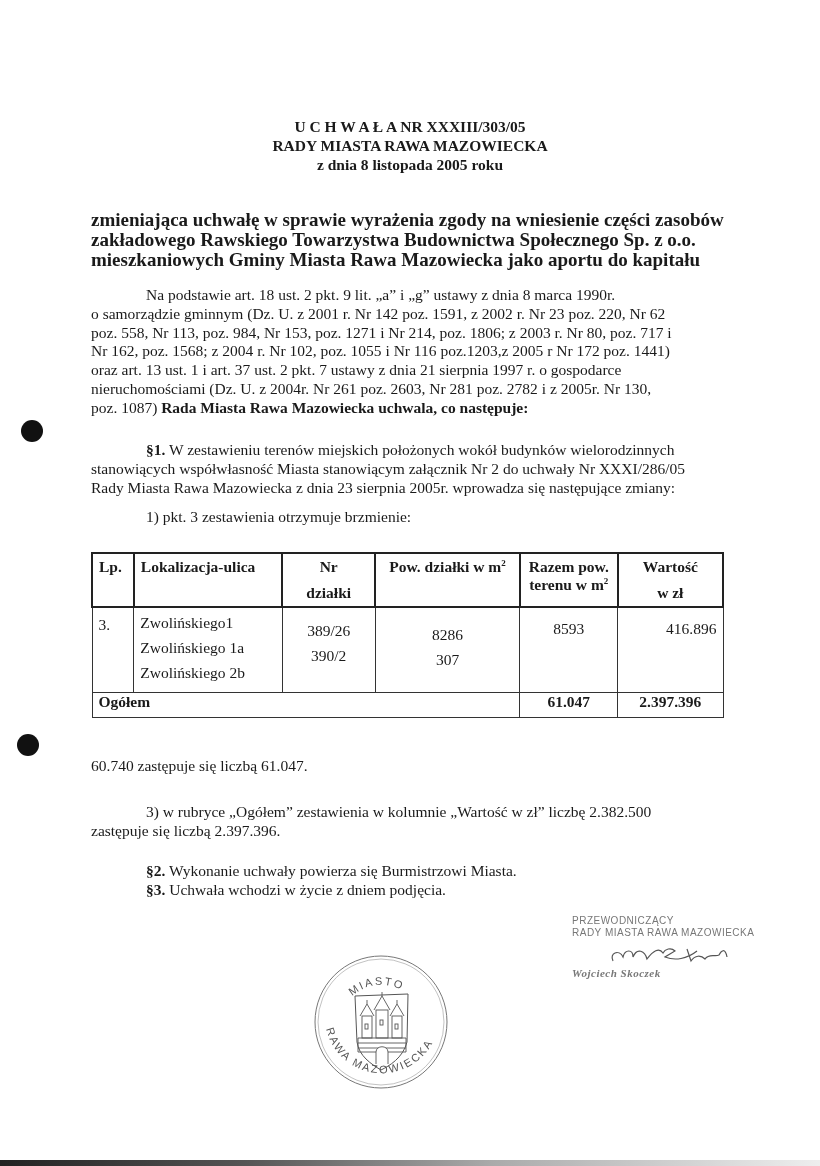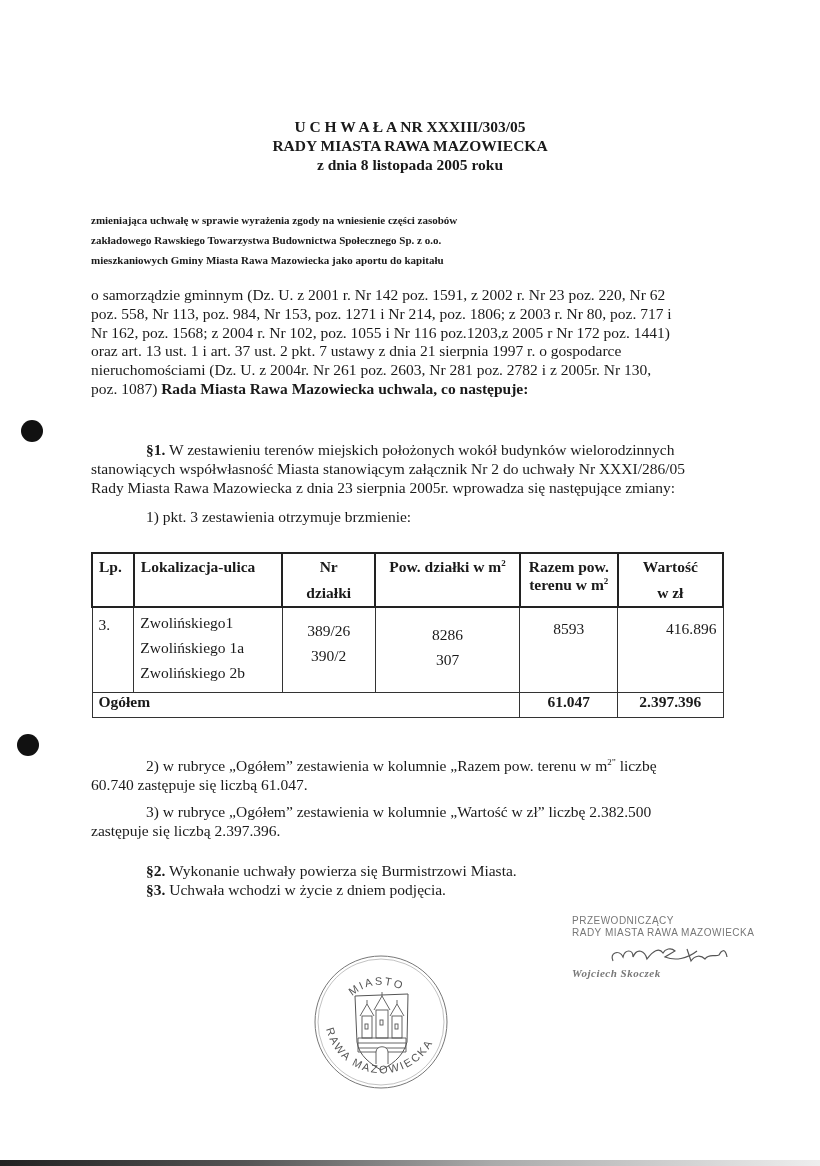--- a/index.html
+++ b/index.html
@@ -3,21 +3,21 @@
 <meta charset="utf-8">
 <style>
   html, body { margin: 0; padding: 0; }
   body {
     width: 820px; height: 1166px; background: #ffffff; position: relative; overflow: hidden;
     font-family: "Liberation Serif", "DejaVu Serif", serif; color: #1a1a1a;
   }
   .abs { position: absolute; }
   .punch { position: absolute; width: 22px; height: 22px; border-radius: 50%; background: #111; }
   .title { left: 0; width: 820px; text-align: center; font-weight: bold; font-size: 15.5px; line-height: 19px; }
-  .subject { left: 91px; width: 680px; font-weight: bold; font-size: 11px; line-height: 20px; }
+  .subject { left: 91px; width: 680px; font-weight: bold; font-size: 19px; line-height: 20px; }
   .para { left: 91px; width: 666px; font-size: 15.5px; line-height: 18.8px; }
   .para p { margin: 0; }
   .ind { text-indent: 55px; }
   b { font-weight: bold; }
   sup { font-size: 9px; vertical-align: 6px; line-height: 0; }
   table.tbl {
     position: absolute; left: 91px; top: 552px; width: 633px; border-collapse: collapse;
     font-size: 15.5px;
   }
   table.tbl td, table.tbl th { border: 1px solid #333; padding: 0 6px; vertical-align: top; }
@@ -44,20 +44,21 @@
   <div>z dnia  8 listopada  2005 roku</div>
 </div>
 
 <div class="abs subject" style="top:210px;">
   <div>zmieniająca uchwałę w sprawie wyrażenia zgody na wniesienie części zasobów</div>
   <div>zakładowego Rawskiego Towarzystwa Budownictwa Społecznego Sp. z o.o.</div>
   <div>mieszkaniowych Gminy Miasta Rawa Mazowiecka jako aportu do kapitału</div>
 </div>
 
 <div class="abs para" style="top:286px;">
+  <p class="ind">Na podstawie art. 18 ust. 2 pkt. 9 lit. „a” i „g” ustawy z dnia 8 marca 1990r.</p>
   <p>o samorządzie gminnym (Dz. U. z 2001 r. Nr 142 poz. 1591, z 2002 r. Nr 23 poz. 220, Nr 62</p>
   <p>poz. 558, Nr 113, poz. 984, Nr 153, poz. 1271 i Nr 214, poz. 1806; z 2003 r. Nr 80, poz. 717 i</p>
   <p>Nr 162, poz. 1568;  z 2004 r. Nr 102, poz. 1055 i Nr 116 poz.1203,z 2005 r Nr 172 poz. 1441)</p>
   <p>oraz art. 13 ust. 1 i art. 37 ust. 2 pkt. 7 ustawy z dnia 21 sierpnia 1997 r. o gospodarce</p>
   <p>nieruchomościami (Dz. U. z 2004r. Nr 261 poz. 2603, Nr 281 poz. 2782 i z 2005r. Nr 130,</p>
   <p><span>poz. 1087) </span><b>Rada Miasta Rawa Mazowiecka uchwala, co następuje:</b></p>
 </div>
 
 <div class="abs para" style="top:441px;">
   <p class="ind"><b>§1.</b><span> W zestawieniu terenów miejskich położonych wokół budynków wielorodzinnych</span></p>
@@ -106,21 +107,20 @@
     </tr>
     <tr class="total">
       <td colspan="4">Ogółem</td>
       <td class="c">61.047</td>
       <td class="c">2.397.396</td>
     </tr>
   </tbody>
 </table>
 
 <div class="abs para" style="top:757px;">
-  <p class="ind"><span>2)  w rubryce „Ogółem” zestawienia w kolumnie „Razem pow. terenu w m</span><sup>2”</sup><span>  liczbę</span></p>
   <p>60.740 zastępuje się liczbą 61.047.</p>
 </div>
 
 <div class="abs para" style="top:803px;">
   <p class="ind">3)  w rubryce „Ogółem” zestawienia w kolumnie „Wartość w zł” liczbę 2.382.500</p>
   <p>zastępuje się liczbą 2.397.396.</p>
 </div>
 
 <div class="abs para" style="top:862px; padding-left:55px; width:611px;">
   <p><b>§2.</b><span> Wykonanie uchwały powierza się Burmistrzowi Miasta.</span></p>

